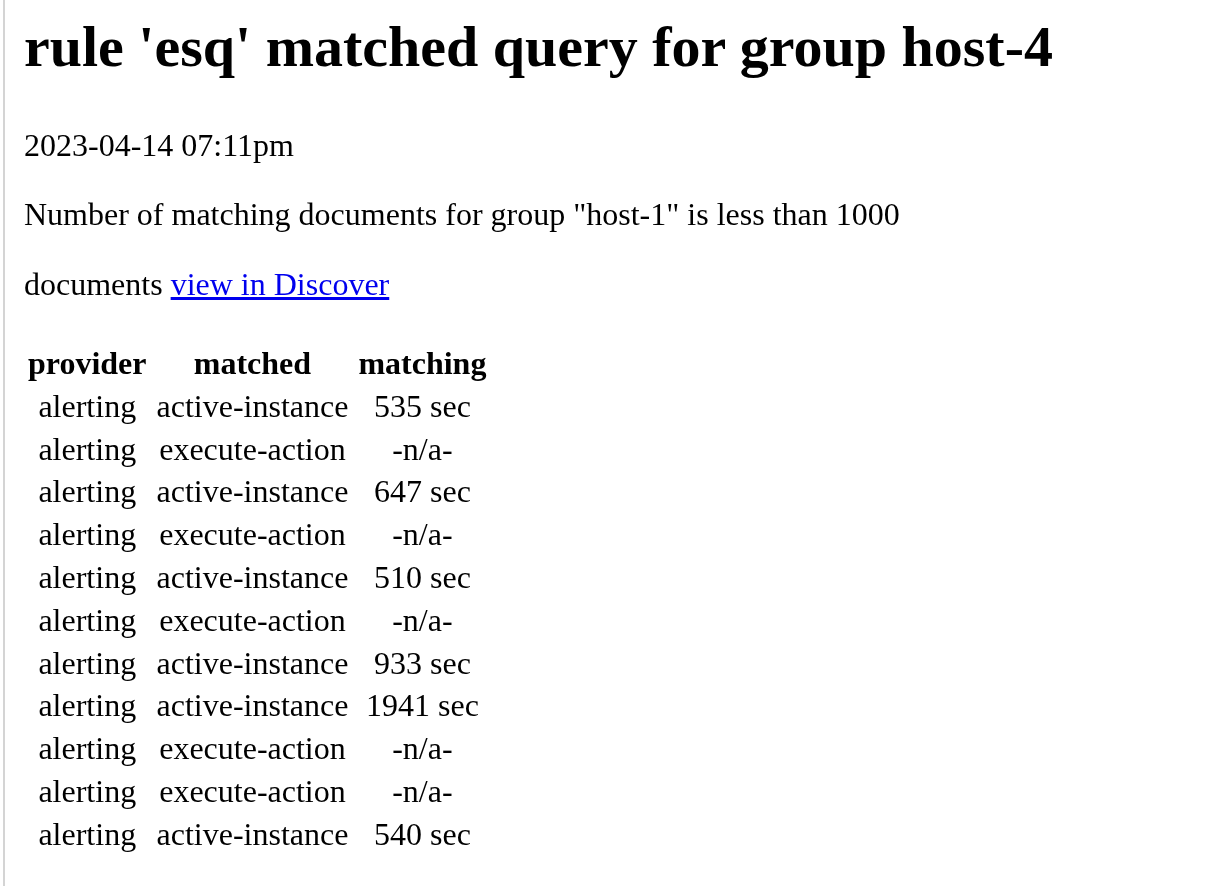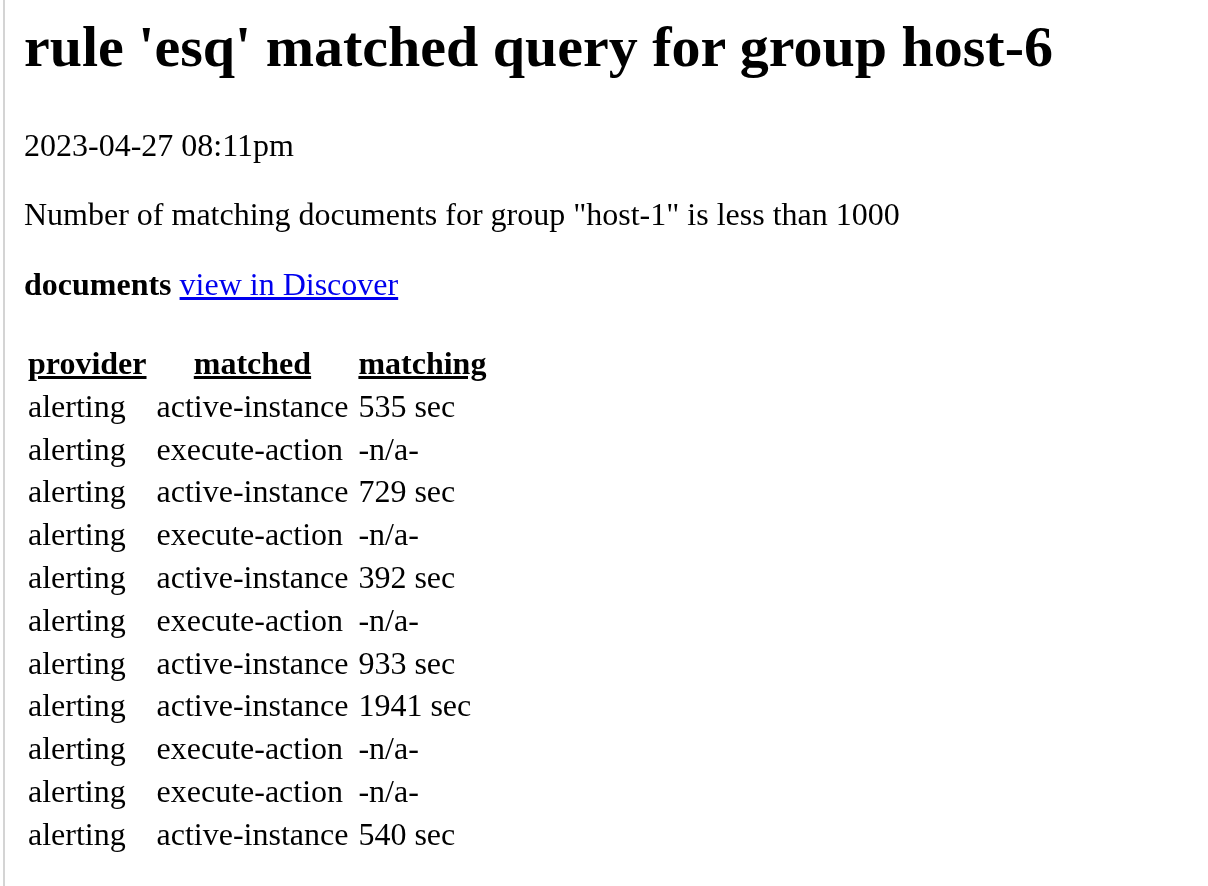--- a/index.html
+++ b/index.html
@@ -34,58 +34,57 @@
   }
   p.summary {
     margin: 33px 0 0 0;
     line-height: 1.15;
   }
   p.documents-line {
     margin: 33px 0 0 0;
     line-height: 1.15;
   }
   .documents-label {
-    font-weight: bold;
+    font-weight: normal;
     margin-top: 32px;
   }
   a.discover-link {
     color: var(--link-color, #0000EE);
     text-decoration: underline;
     cursor: pointer;
   }
   table.alerts-table {
     margin-top: 38px;
     border-collapse: separate;
     border-spacing: 2px;
     font-size: 32px;
   }
   table.alerts-table th {
     font-weight: bold;
     text-align: center;
     padding: 2px 6px 2px 2px;
     line-height: 1.15;
-    text-decoration: underline;
   }
   table.alerts-table td {
-    text-align: left;
+    text-align: center;
     padding: 2px 6px 2px 2px;
     line-height: 1.15;
     white-space: nowrap;
   }
 </style>
 </head>
 <body style="--link-color: #0000EE; color: rgb(0, 0, 0); background: rgb(255, 255, 255);">
 
 <div class="window-edge" style="background: rgb(212, 212, 212);"></div>
 
 <div class="content">
 
-  <h1 class="page-title">rule 'esq' matched query for group host-6</h1>
+  <h1 class="page-title">rule 'esq' matched query for group host-4</h1>
 
-  <p class="timestamp">2023-04-27 08:11pm</p>
+  <p class="timestamp">2023-04-14 07:11pm</p>
 
   <p class="summary">Number of matching documents for group "host-1" is less than 1000</p>
 
   <p class="documents-line">
     <span class="documents-label">documents</span>
     <a class="discover-link">view in Discover</a>
   </p>
 
   <table class="alerts-table">
     <thead>
@@ -102,31 +101,31 @@
           <td>535 sec</td>
         </tr>
         <tr>
           <td>alerting</td>
           <td>execute-action</td>
           <td>-n/a-</td>
         </tr>
         <tr>
           <td>alerting</td>
           <td>active-instance</td>
-          <td>729 sec</td>
+          <td>647 sec</td>
         </tr>
         <tr>
           <td>alerting</td>
           <td>execute-action</td>
           <td>-n/a-</td>
         </tr>
         <tr>
           <td>alerting</td>
           <td>active-instance</td>
-          <td>392 sec</td>
+          <td>510 sec</td>
         </tr>
         <tr>
           <td>alerting</td>
           <td>execute-action</td>
           <td>-n/a-</td>
         </tr>
         <tr>
           <td>alerting</td>
           <td>active-instance</td>
           <td>933 sec</td>

